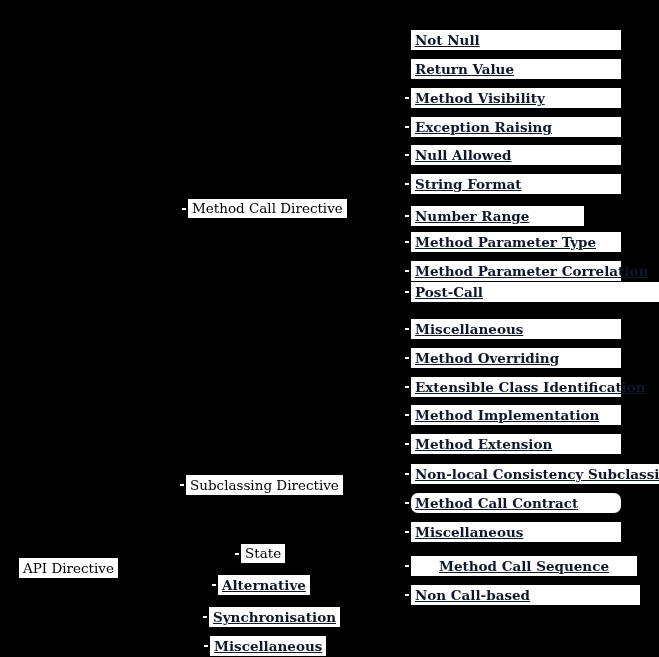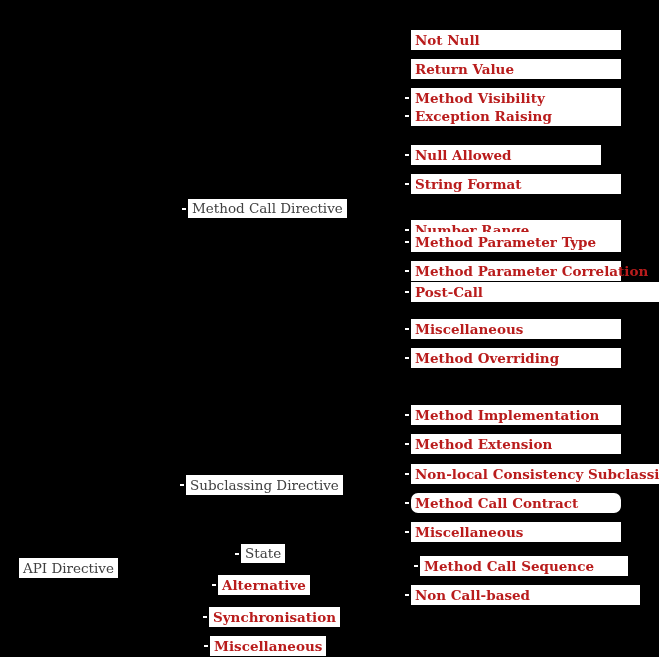--- a/index.html
+++ b/index.html
@@ -2,24 +2,24 @@
 <html><head>
 <meta charset="utf-8">
 <style>
   html,body{margin:0;padding:0;background:#000;}
   .stage{
     position:relative;width:659px;height:657px;background:#000000;
     font-family:"DejaVu Serif", serif;overflow:hidden;
   }
   .node{
     position:absolute;background:#ffffff;height:20px;line-height:20px;
-    font-size:13.5px;color:#404040;padding:0 4px;white-space:nowrap;
+    font-size:13.5px;color:#000000;padding:0 4px;white-space:nowrap;
     box-sizing:border-box;
   }
-  .node.bold{font-weight:bold;color:#b91c1c;}
+  .node.bold{font-weight:bold;color:#0f172a;text-decoration:underline;}
   .tick{
     position:absolute;left:-6px;top:9px;width:4px;height:2px;
     background:#ffffff;
   }
 </style>
 </head>
 <body>
 
 <div class="stage">
 
@@ -28,30 +28,31 @@
   <div class="node" style="left:188px;top:199px;height:19px;line-height:19px;"><span class="tick"></span><span>Method Call Directive</span></div>
   <div class="node" style="left:186px;top:475px;"><span class="tick"></span><span>Subclassing Directive</span></div>
   <div class="node" style="left:241px;top:544px;height:19px;line-height:19px;"><span class="tick"></span><span>State</span></div>
   <div class="node bold" style="left:218px;top:575px;"><span class="tick"></span><span>Alternative</span></div>
   <div class="node bold" style="left:209px;top:607px;"><span class="tick"></span><span>Synchronisation</span></div>
   <div class="node bold" style="left:210px;top:636px;"><span class="tick"></span><span>Miscellaneous</span></div>
 
   <div class="node bold" style="left:411px;top:30px;width:210px;"><span>Not Null</span></div>
   <div class="node bold" style="left:411px;top:59px;width:210px;"><span>Return Value</span></div>
   <div class="node bold" style="left:411px;top:88px;width:210px;"><span class="tick"></span><span>Method Visibility</span></div>
-  <div class="node bold" style="left:411px;top:106px;width:210px;"><span class="tick"></span><span>Exception Raising</span></div>
-  <div class="node bold" style="left:411px;top:145px;width:190px;"><span class="tick"></span><span>Null Allowed</span></div>
+  <div class="node bold" style="left:411px;top:117px;width:210px;"><span class="tick"></span><span>Exception Raising</span></div>
+  <div class="node bold" style="left:411px;top:145px;width:210px;"><span class="tick"></span><span>Null Allowed</span></div>
   <div class="node bold" style="left:411px;top:174px;width:210px;"><span class="tick"></span><span>String Format</span></div>
-  <div class="node bold" style="left:411px;top:220px;width:210px;"><span class="tick"></span><span>Number Range</span></div>
+  <div class="node bold" style="left:411px;top:206px;width:173px;"><span class="tick"></span><span>Number Range</span></div>
   <div class="node bold" style="left:411px;top:232px;width:210px;"><span class="tick"></span><span>Method Parameter Type</span></div>
   <div class="node bold" style="left:411px;top:261px;width:210px;"><span class="tick"></span><span>Method Parameter Correlation</span></div>
   <div class="node bold" style="left:411px;top:282px;width:252px;"><span class="tick"></span><span>Post-Call</span></div>
   <div class="node bold" style="left:411px;top:319px;width:210px;"><span class="tick"></span><span>Miscellaneous</span></div>
   <div class="node bold" style="left:411px;top:348px;width:210px;"><span class="tick"></span><span>Method Overriding</span></div>
+  <div class="node bold" style="left:411px;top:377px;width:210px;"><span class="tick"></span><span>Extensible Class Identification</span></div>
   <div class="node bold" style="left:411px;top:405px;width:210px;"><span class="tick"></span><span>Method Implementation</span></div>
   <div class="node bold" style="left:411px;top:434px;width:210px;"><span class="tick"></span><span>Method Extension</span></div>
   <div class="node bold" style="left:411px;top:464px;width:248px;"><span class="tick"></span><span>Non-local Consistency Subclassing</span></div>
   <div class="node bold" style="left:411px;top:493px;width:210px;border-radius:7px;"><span class="tick"></span><span>Method Call Contract</span></div>
   <div class="node bold" style="left:411px;top:522px;width:210px;"><span class="tick"></span><span>Miscellaneous</span></div>
-  <div class="node bold" style="left:420px;top:556px;width:208px;"><span class="tick"></span><span>Method Call Sequence</span></div>
+  <div class="node bold" style="left:411px;top:556px;width:226px;text-align:center;"><span class="tick"></span><span>Method Call Sequence</span></div>
   <div class="node bold" style="left:411px;top:585px;width:229px;"><span class="tick"></span><span>Non Call-based</span></div>
 
 </div>
 
 </body></html>

